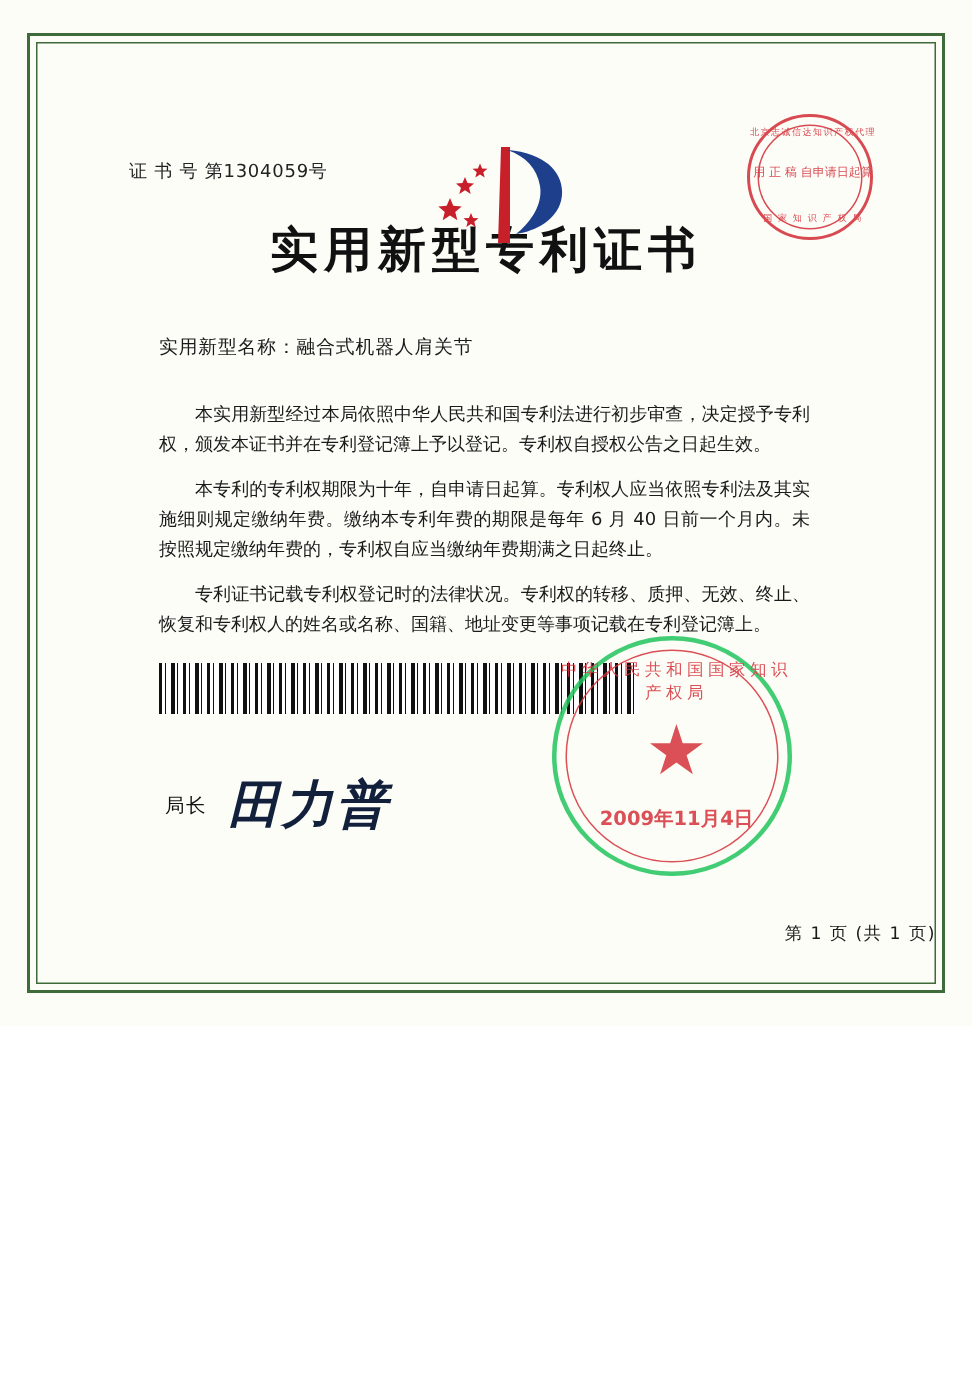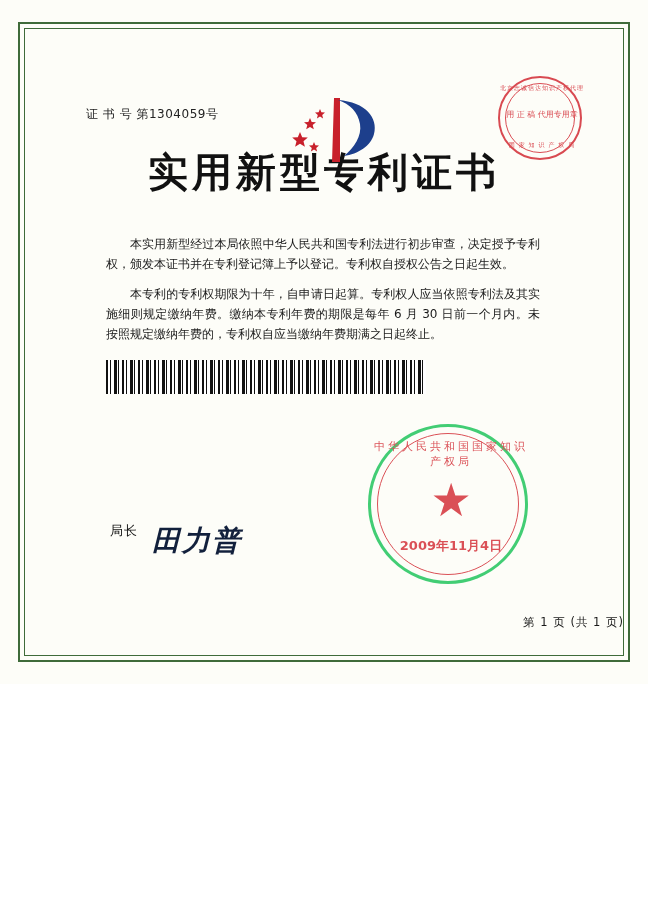--- a/index.html
+++ b/index.html
@@ -118,21 +118,21 @@
     font-size: 6px;
     color: #d4323a;
     letter-spacing: 1px;
   }
 
   
   .main-title {
     margin-top: 22px;
     text-align: center;
     font-family: "DejaVu Serif", "Liberation Serif", serif;
-    font-size: 40px;
+    font-size: 32px;
     font-weight: bold;
     letter-spacing: 4px;
     color: #111;
   }
 
   
   .fields {
     margin-top: 34px;
     padding-left: 48px;
   }
@@ -183,30 +183,31 @@
         #fff 13px, #fff 16px
       );
   }
 
   
   .sign-row {
     position: absolute;
     left: 86px;
     bottom: 96px;
     display: flex;
+    align-items: center;
   }
   .sign-label {
     font-size: 13px;
     letter-spacing: 1px;
     color: #111;
     margin-right: 14px;
   }
   .sign-script {
     font-family: "DejaVu Serif", "Liberation Serif", serif;
-    font-size: 28px;
+    font-size: 34px;
     font-style: italic;
     font-weight: bold;
     color: #12203c;
     letter-spacing: 2px;
   }
 
   
   .stamp-main {
     position: absolute;
     right: 96px;
@@ -286,32 +287,36 @@
           <polygon points="46,19 47.4,22.3 51,22.5 48.2,24.9 49.1,28.4 46,26.4 42.9,28.4 43.8,24.9 41,22.5 44.6,22.3"></polygon>
           <polygon points="40,52 41.4,55.3 45,55.5 42.2,57.9 43.1,61.4 40,59.4 36.9,61.4 37.8,57.9 35,55.5 38.6,55.3"></polygon>
         </g>
       </svg>
     </div>
 
     <div class="stamp-top">
       <div class="inner-ring"></div>
       <div class="st-arc">北京志诚信达知识产权代理</div>
       <div class="st-mid">用 正 稿
-代用专用章</div>
+自申请日起算</div>
       <div class="st-bottom">国 家 知 识 产 权 局</div>
     </div>
 
     <div class="main-title">实用新型专利证书</div>
 
     <div class="fields">
+      <div class="field-row">
+        <span class="field-label">实用新型名称：</span><span class="field-value">融合式机器人肩关节</span>
+      </div>
     </div>
 
     <div class="body-text">
       <p>本实用新型经过本局依照中华人民共和国专利法进行初步审查，决定授予专利权，颁发本证书并在专利登记簿上予以登记。专利权自授权公告之日起生效。</p>
-      <p>本专利的专利权期限为十年，自申请日起算。专利权人应当依照专利法及其实施细则规定缴纳年费。缴纳本专利年费的期限是每年 6 月 30 日前一个月内。未按照规定缴纳年费的，专利权自应当缴纳年费期满之日起终止。</p>
+      <p>本专利的专利权期限为十年，自申请日起算。专利权人应当依照专利法及其实施细则规定缴纳年费。缴纳本专利年费的期限是每年 6 月 40 日前一个月内。未按照规定缴纳年费的，专利权自应当缴纳年费期满之日起终止。</p>
+      <p>专利证书记载专利权登记时的法律状况。专利权的转移、质押、无效、终止、恢复和专利权人的姓名或名称、国籍、地址变更等事项记载在专利登记簿上。</p>
     </div>
 
     <div class="barcode"></div>
 
     <div class="sign-row">
       <span class="sign-label">局长</span>
       <span class="sign-script">田力普</span>
     </div>
 
     <div class="stamp-main">

